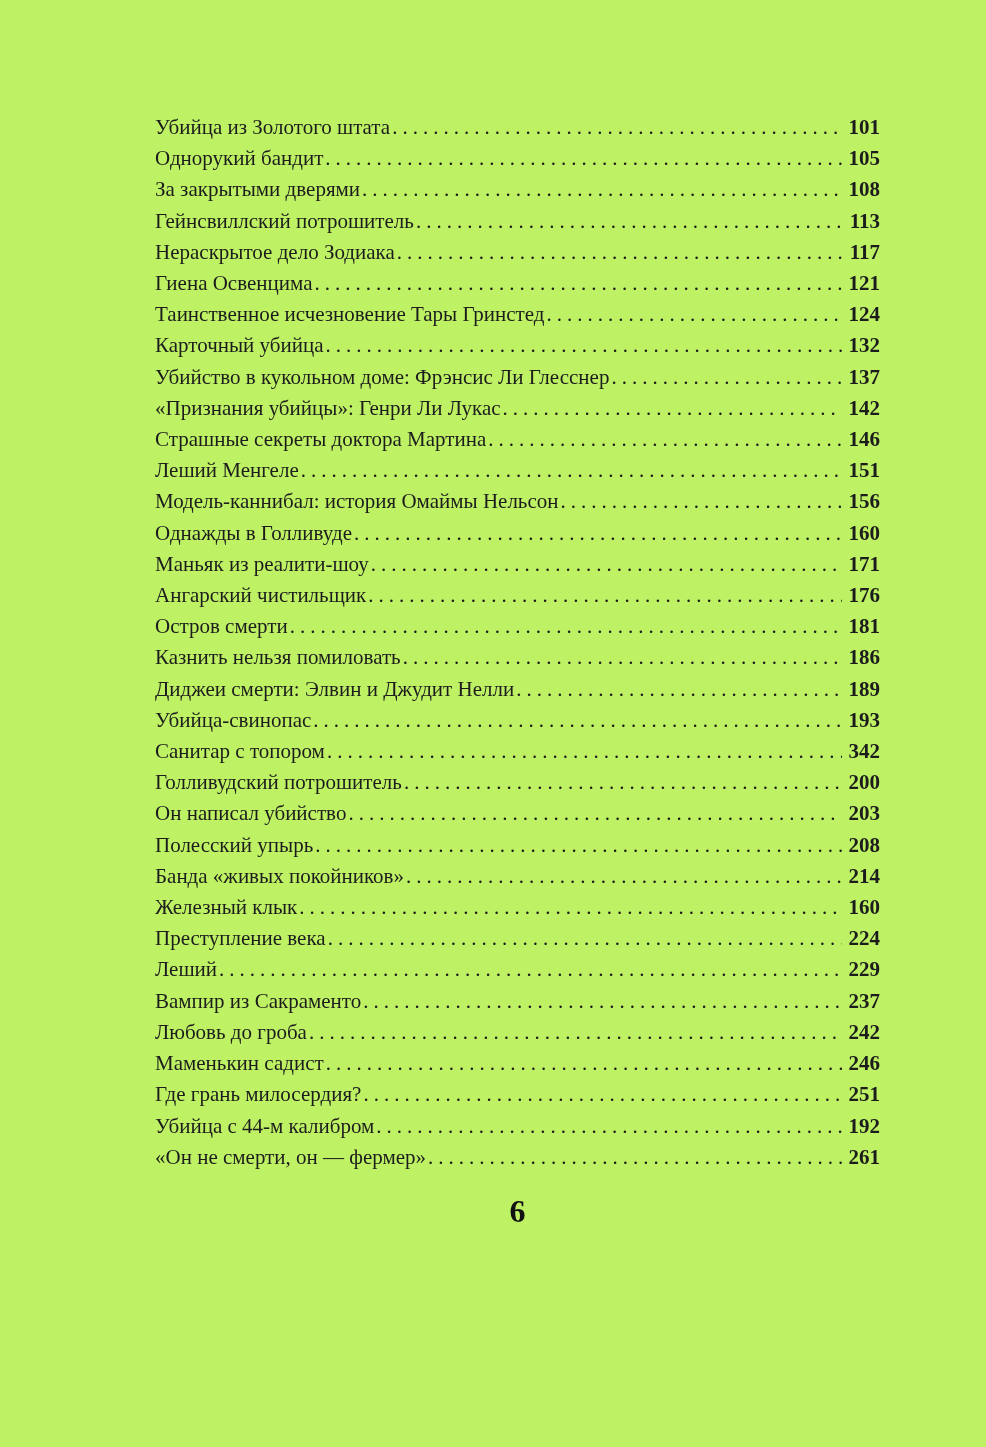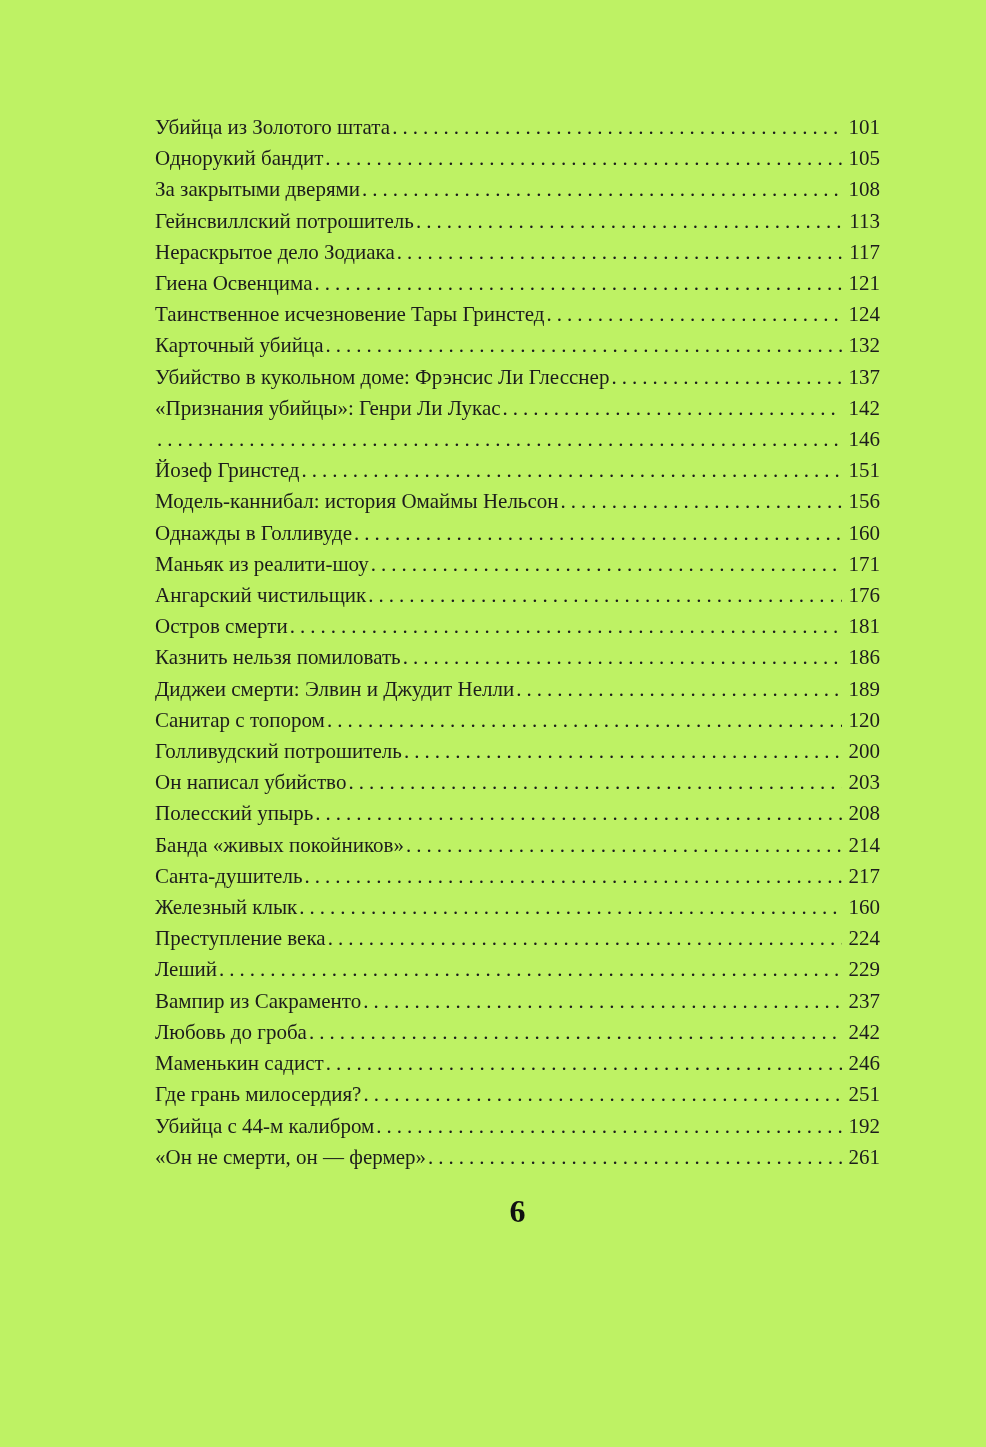--- a/index.html
+++ b/index.html
@@ -41,20 +41,21 @@
     color: #1c1c1c;
   }
   .toc-dots::after {
     content: "..........................................................................................................................................";
   }
   .toc-page {
     flex: 0 0 auto;
     min-width: 34px;
     text-align: right;
     white-space: nowrap;
+    font-weight: bold;
   }
   .page-footer {
     padding: 0 106px 0 155px;
     margin-top: 20px;
     text-align: center;
   }
   .page-number {
     font-family: "Liberation Serif", "DejaVu Serif", serif;
     font-weight: bold;
     font-size: 32px;
@@ -110,25 +111,26 @@
     <span class="toc-title">Убийство в кукольном доме: Фрэнсис Ли Глесснер</span>
     <span class="toc-dots"></span>
     <span class="toc-page">137</span>
   </div>
       <div class="toc-row">
     <span class="toc-title">«Признания убийцы»: Генри Ли Лукас</span>
     <span class="toc-dots"></span>
     <span class="toc-page">142</span>
   </div>
       <div class="toc-row">
+    <span class="toc-title">Страшные секреты доктора Мартина</span>
     <span class="toc-dots"></span>
     <span class="toc-page">146</span>
   </div>
       <div class="toc-row">
-    <span class="toc-title">Йозеф Гринстед</span>
+    <span class="toc-title">Леший Менгеле</span>
     <span class="toc-dots"></span>
     <span class="toc-page">151</span>
   </div>
       <div class="toc-row">
     <span class="toc-title">Модель-каннибал: история Омаймы Нельсон</span>
     <span class="toc-dots"></span>
     <span class="toc-page">156</span>
   </div>
       <div class="toc-row">
     <span class="toc-title">Однажды в Голливуде</span>
@@ -154,48 +156,48 @@
     <span class="toc-title">Казнить нельзя помиловать</span>
     <span class="toc-dots"></span>
     <span class="toc-page">186</span>
   </div>
       <div class="toc-row">
     <span class="toc-title">Диджеи смерти: Элвин и Джудит Нелли</span>
     <span class="toc-dots"></span>
     <span class="toc-page">189</span>
   </div>
       <div class="toc-row">
+    <span class="toc-title">Убийца-свинопас</span>
+    <span class="toc-dots"></span>
+    <span class="toc-page">193</span>
+  </div>
+      <div class="toc-row">
     <span class="toc-title">Санитар с топором</span>
     <span class="toc-dots"></span>
-    <span class="toc-page">120</span>
+    <span class="toc-page">342</span>
   </div>
       <div class="toc-row">
     <span class="toc-title">Голливудский потрошитель</span>
     <span class="toc-dots"></span>
     <span class="toc-page">200</span>
   </div>
       <div class="toc-row">
     <span class="toc-title">Он написал убийство</span>
     <span class="toc-dots"></span>
     <span class="toc-page">203</span>
   </div>
       <div class="toc-row">
     <span class="toc-title">Полесский упырь</span>
     <span class="toc-dots"></span>
     <span class="toc-page">208</span>
   </div>
       <div class="toc-row">
     <span class="toc-title">Банда «живых покойников»</span>
     <span class="toc-dots"></span>
     <span class="toc-page">214</span>
-  </div>
-      <div class="toc-row">
-    <span class="toc-title">Санта-душитель</span>
-    <span class="toc-dots"></span>
-    <span class="toc-page">217</span>
   </div>
       <div class="toc-row">
     <span class="toc-title">Железный клык</span>
     <span class="toc-dots"></span>
     <span class="toc-page">160</span>
   </div>
       <div class="toc-row">
     <span class="toc-title">Преступление века</span>
     <span class="toc-dots"></span>
     <span class="toc-page">224</span>

